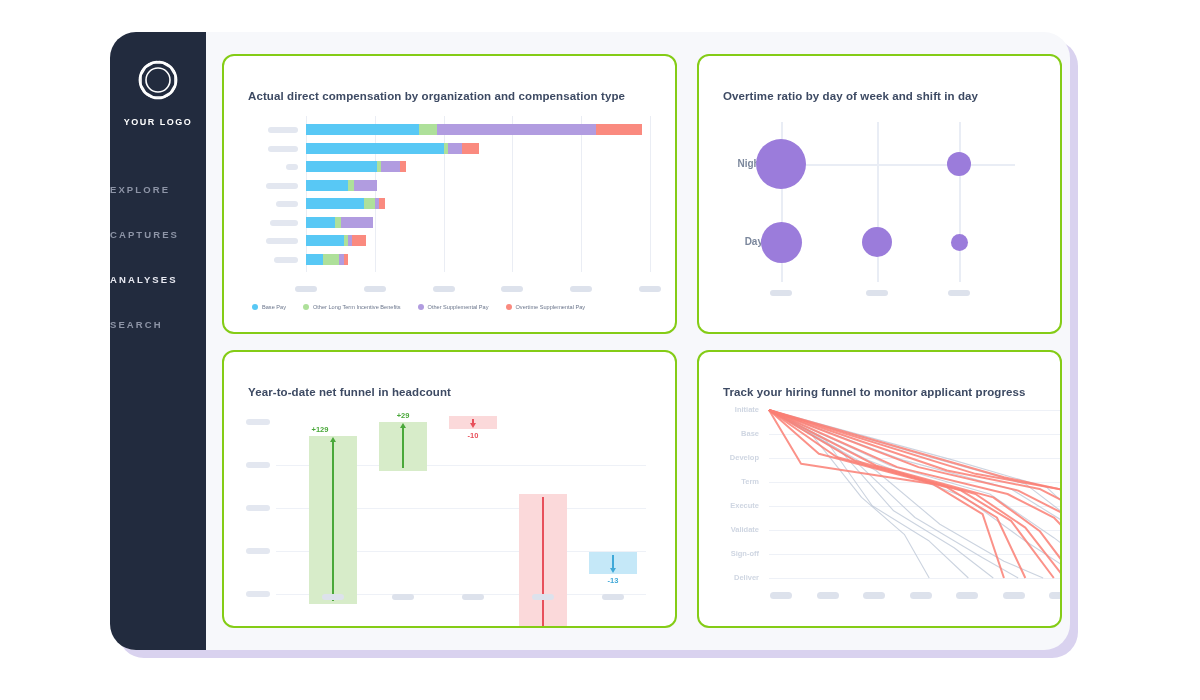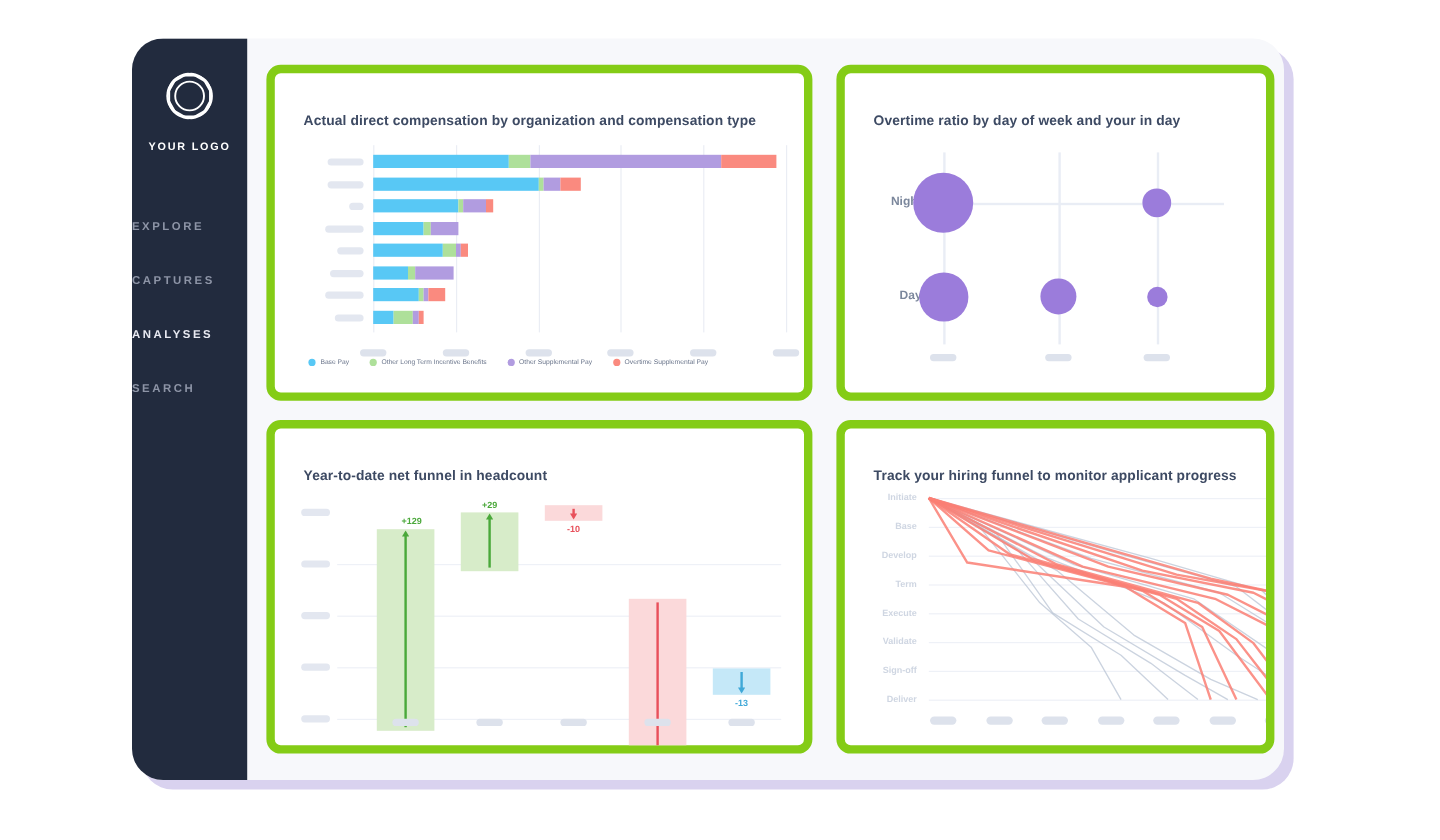--- a/index.html
+++ b/index.html
@@ -68,21 +68,21 @@
     flex: 1; height: 100%;
     padding: 22px 16px 16px 16px;
     display: grid;
     grid-template-columns: 455px 365px;
     grid-template-rows: 280px 278px;
     gap: 16px 20px;
     align-content: start;
   }
   .card {
     background: #ffffff;
-    border: 7px solid #84cc16;
+    border: 2px solid #84cc16;
     border-radius: 12px;
     position: relative;
     overflow: hidden;
   }
   .card-title {
     position: absolute; left: 24px; top: 34px;
     font-size: 11.5px;
     font-weight: bold;
     color: #3d4a63;
     letter-spacing: .1px;
@@ -259,21 +259,21 @@
               <span class="legend-label" style="font-size:5.6px;">Other  Supplemental Pay</span>
             </div>
             <div class="legend-item">
               <span class="legend-dot" style="background:#fa8a7f;"></span>
               <span class="legend-label" style="font-size:5.6px;">Overtime Supplemental Pay</span>
             </div>
           </div>
       </div>
 
       <div class="card">
-        <div class="card-title">Overtime ratio by day of week and your in day</div>
+        <div class="card-title">Overtime ratio by day of week and shift in day</div>
         <div class="plot" id="plot-bub" style="left:20px; top:58px; width:325px; height:200px;">
             <div class="axis-label" style="left:0; top:44px; width:44px;">Night</div>
             <div class="axis-label" style="left:0; top:122px; width:44px;">Day</div>
             <div class="bub-vline" style="left:62px; top:8px; height:160px;"></div>
             <div class="bub-vline" style="left:158px; top:8px; height:160px;"></div>
             <div class="bub-vline" style="left:240px; top:8px; height:160px;"></div>
             <div class="bub-hline" style="left:46px; top:50px; width:250px;"></div>
             <div class="bubble" style="left:37px; top:25px; width:50px; height:50px; background:#9b7cdb;"></div>
             <div class="bubble" style="left:228px; top:38px; width:24px; height:24px; background:#9b7cdb;"></div>
             <div class="bubble" style="left:41.5px; top:107.5px; width:41px; height:41px; background:#9b7cdb;"></div>
@@ -293,21 +293,21 @@
             <div class="wf-grid" style="left:30px; top:61px; width:370px;"></div>
             <span class="pill" style="position:absolute; left:0; top:101px; width:24px;"></span>
             <div class="wf-grid" style="left:30px; top:104px; width:370px;"></div>
             <span class="pill" style="position:absolute; left:0; top:144px; width:24px;"></span>
             <div class="wf-grid" style="left:30px; top:147px; width:370px;"></div>
             <span class="pill" style="position:absolute; left:0; top:187px; width:24px;"></span>
             <div class="wf-grid" style="left:30px; top:190px; width:370px;"></div>
             <div class="wf-bar" style="left:63px; top:32px; width:48px; height:167.70000000000002px; background:#d7ecc9;"></div>
             <div class="wf-arrow" style="left:86.3px; top:35px; height:161.70000000000002px; background:#4aa83a;"></div>
             <div class="wf-head" style="left:84px;top:33px; border-bottom:5px solid #4aa83a;"></div>
-            <div class="wf-val" style="left:68px; top:21px; width:48px; color:#4aa83a;">+129</div>
+            <div class="wf-val" style="left:50px; top:21px; width:48px; color:#4aa83a;">+129</div>
             <span class="pill pill-dark" style="position:absolute; left:76px; top:190px; width:22px;"></span>
             <div class="wf-bar" style="left:133px; top:18px; width:48px; height:49.4px; background:#d7ecc9;"></div>
             <div class="wf-arrow" style="left:156.3px; top:21px; height:43.4px; background:#4aa83a;"></div>
             <div class="wf-head" style="left:154px;top:19px; border-bottom:5px solid #4aa83a;"></div>
             <div class="wf-val" style="left:133px; top:7px; width:48px; color:#4aa83a;">+29</div>
             <span class="pill pill-dark" style="position:absolute; left:146px; top:190px; width:22px;"></span>
             <div class="wf-bar" style="left:203px; top:12px; width:48px; height:13px; background:#fbd9da;"></div>
             <div class="wf-arrow" style="left:226.3px; top:15px; height:7px; background:#e8505b;"></div>
             <div class="wf-head" style="left:224px;top:19px; border-top:5px solid #e8505b;"></div>
             <div class="wf-val" style="left:203px; top:27px; width:48px; color:#e8505b;">-10</div>

